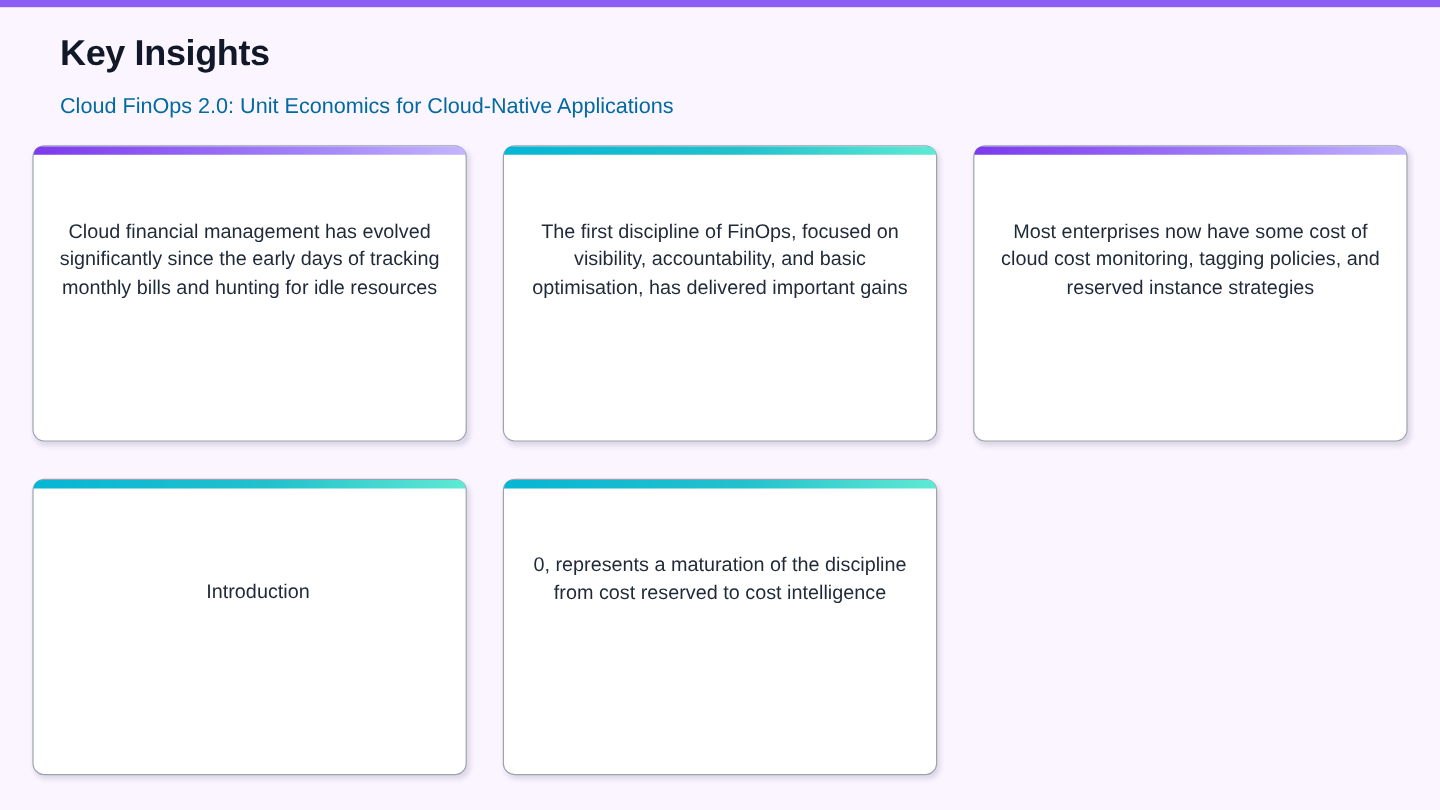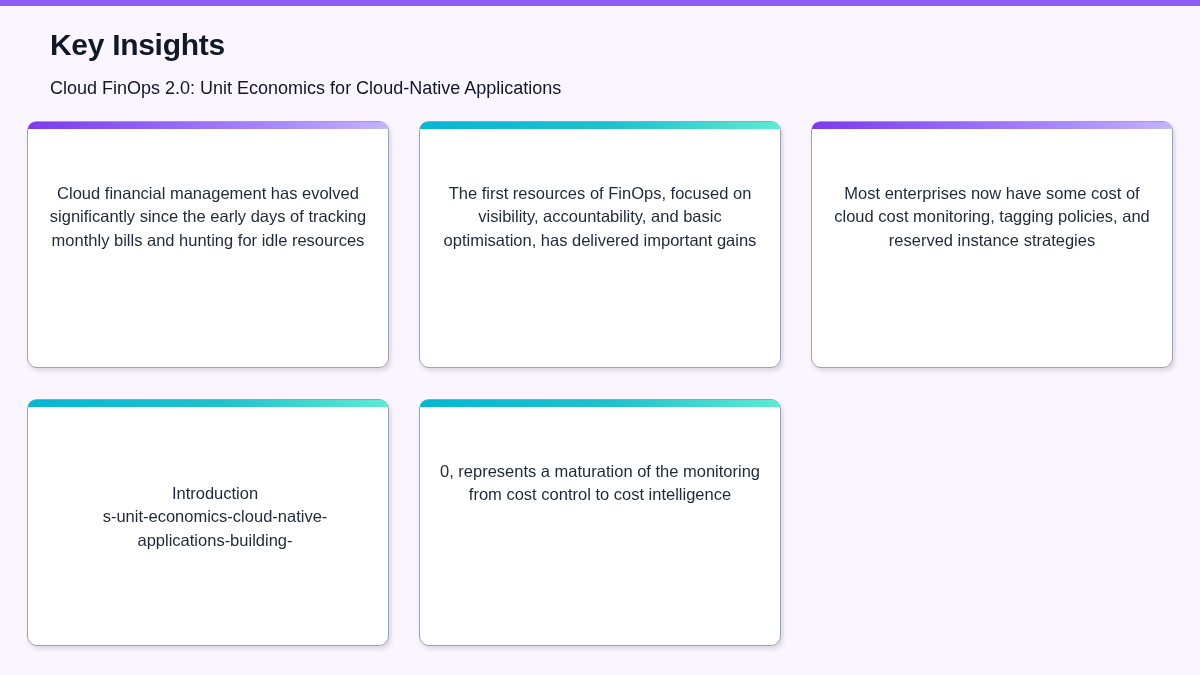--- a/index.html
+++ b/index.html
@@ -35,21 +35,21 @@
   #page-title {
     font-size: 30px;
     font-weight: bold;
     color: #111827;
     letter-spacing: -0.3px;
     line-height: 1.1;
   }
 
   #page-subtitle {
     font-size: 18px;
-    color: #0f172a;
+    color: #0369a1;
     margin-top: 17px;
     line-height: 1.2;
     font-weight: normal;
   }
 
   #insight-grid {
     position: absolute;
     top: 121px;
     left: 27px;
     width: 1146px;
@@ -130,42 +130,41 @@
   <div class="insight-card">
     <div class="card-accent accent-purple"></div>
     <div class="card-body">
       <div class="card-text">Cloud financial management has evolved significantly since the early days of tracking monthly bills and hunting for idle resources</div>
     </div>
   </div>
 
   <div class="insight-card">
     <div class="card-accent accent-teal"></div>
     <div class="card-body">
-      <div class="card-text">The first resources of FinOps, focused on visibility, accountability, and basic optimisation, has delivered important gains</div>
+      <div class="card-text">The first discipline of FinOps, focused on visibility, accountability, and basic optimisation, has delivered important gains</div>
     </div>
   </div>
 
   <div class="insight-card">
     <div class="card-accent accent-purple"></div>
     <div class="card-body">
       <div class="card-text">Most enterprises now have some cost of cloud cost monitoring, tagging policies, and reserved instance strategies</div>
     </div>
   </div>
 
   <div class="insight-card">
     <div class="card-accent accent-teal"></div>
     <div class="card-body overflow-body">
       <div class="card-text">
         <div>Introduction</div>
-        <div class="nowrap-overflow">s-unit-economics-cloud-native-applications-building-</div>
       </div>
     </div>
   </div>
 
 
   <div class="insight-card">
     <div class="card-accent accent-teal"></div>
     <div class="card-body">
-      <div class="card-text">0, represents a maturation of the monitoring from cost control to cost intelligence</div>
+      <div class="card-text">0, represents a maturation of the discipline from cost reserved to cost intelligence</div>
     </div>
   </div>
 
 </div>
 
 </body></html>

